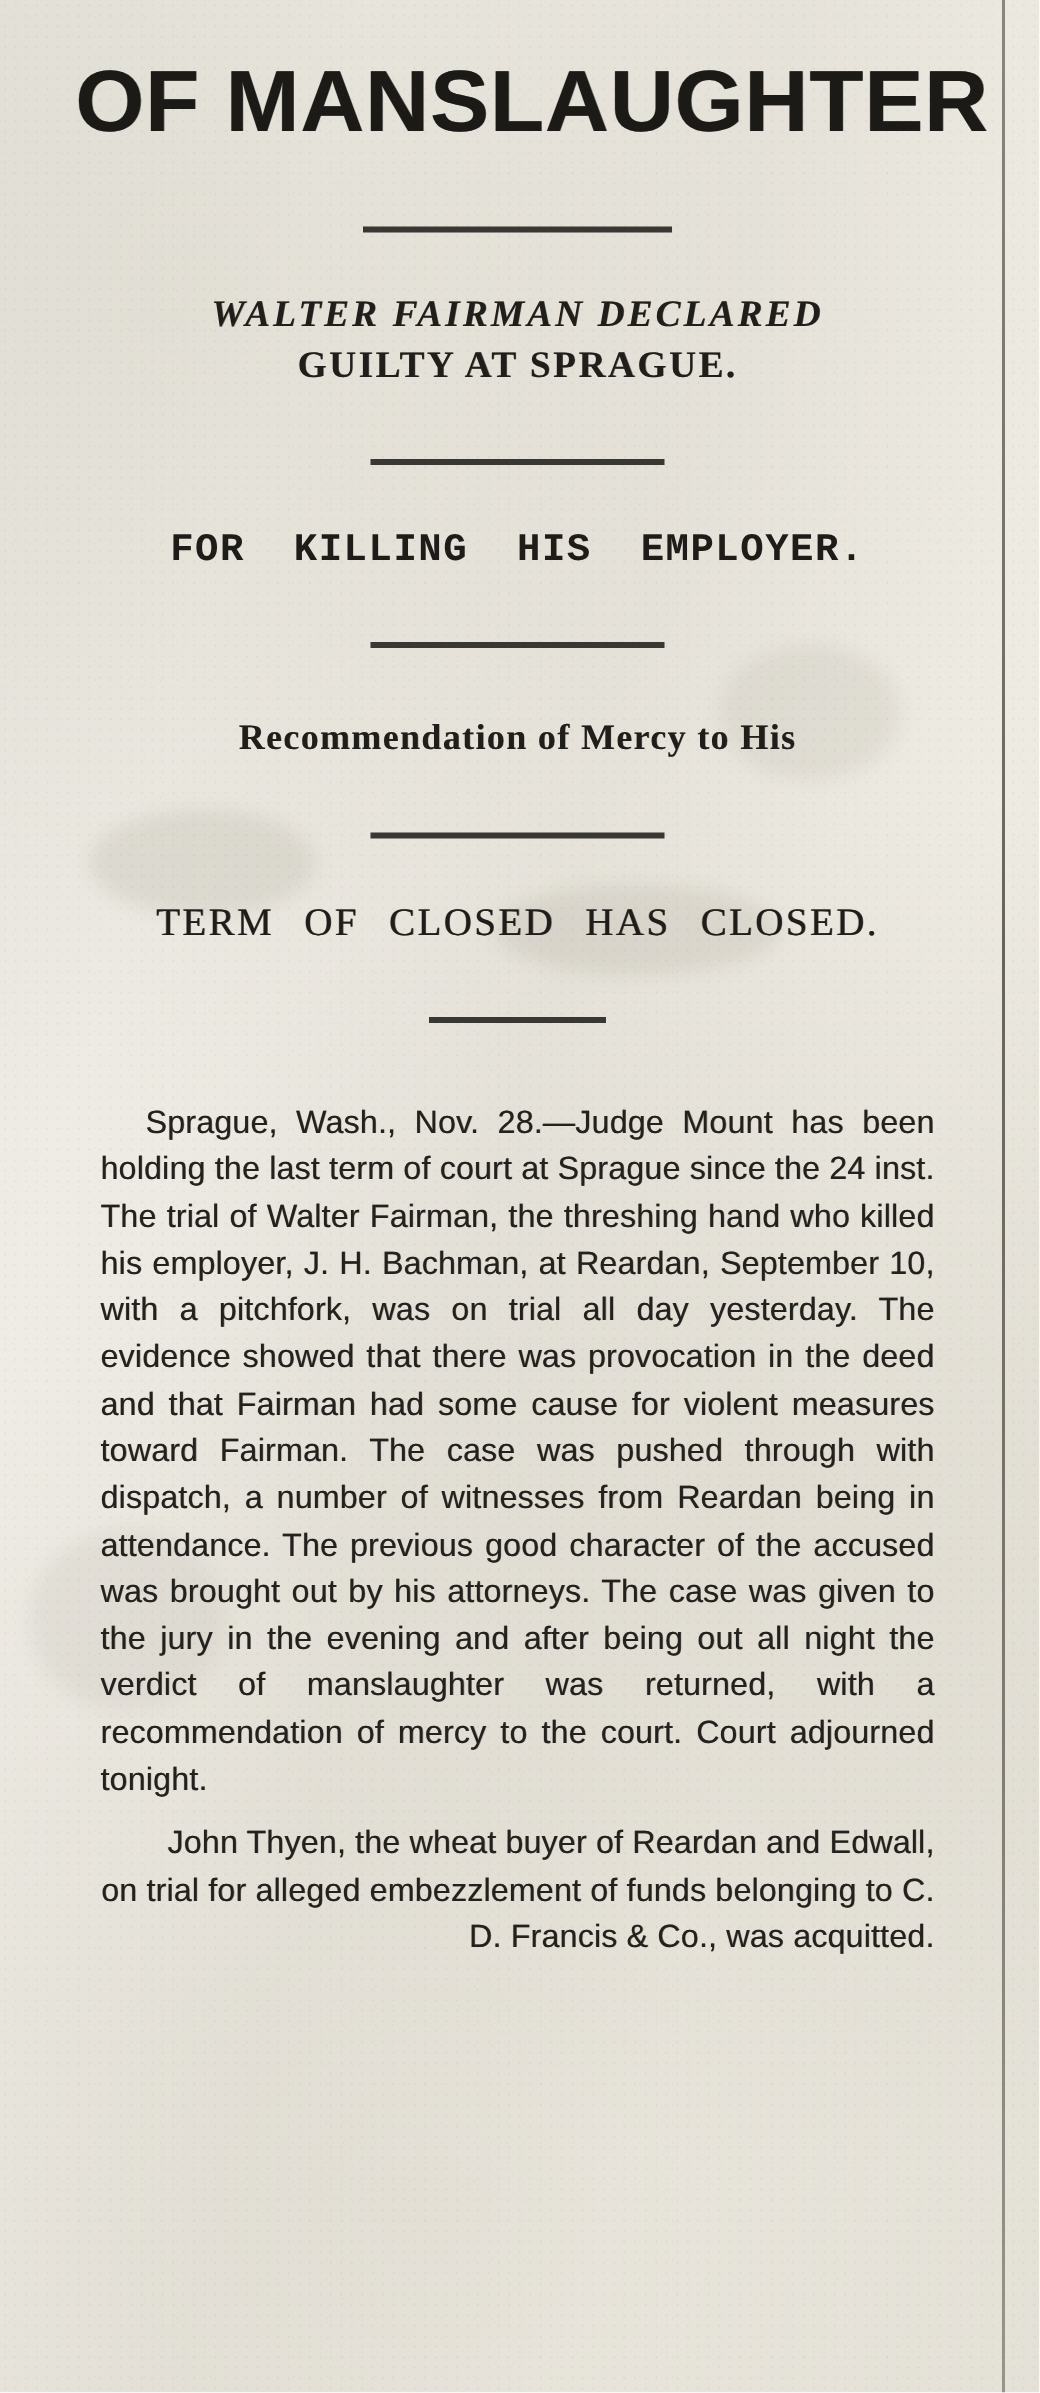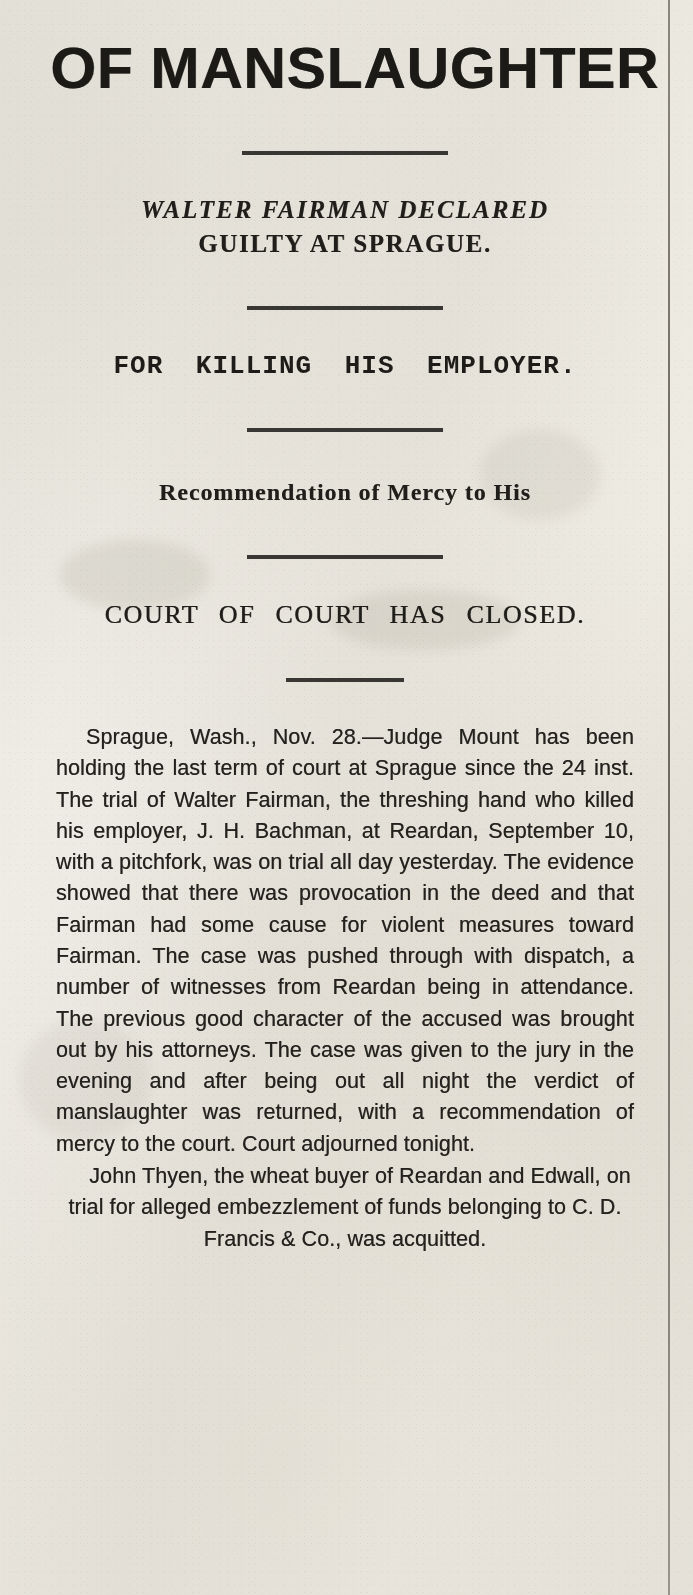--- a/index.html
+++ b/index.html
@@ -156,25 +156,25 @@
   .body-text {
     font-family: "Liberation Sans", sans-serif;
     font-size: 21.5px;
     line-height: 1.455;
     color: #23211d;
     text-align: justify;
     letter-spacing: 0.1px;
     text-shadow: 0.35px 0 0 rgba(35,33,29,0.45), -0.25px 0.2px 0 rgba(35,33,29,0.2);
   }
   .body-text p {
-    margin: 0;
+    margin: 11px;
     text-indent: 30px;
   }
   .body-text p + p { margin-top: 1px; }
-  .body-text p.last { text-align: center; }
+  .body-text p.last { text-align: right; }
 
   
   .blotch {
     position: absolute;
     pointer-events: none;
     border-radius: 50%;
     background: rgba(150,142,126,0.16);
     filter: blur(6px);
   }
 </style>
@@ -223,21 +223,21 @@
       <div>Recommendation of Mercy to His</div>
     </div>
 
     <div class="sp-7"></div>
     <div class="rule-wrap">
       <div class="rule w-mid"></div>
     </div>
     <div class="sp-8"></div>
 
     <div class="deck-4">
-      <div>COURT OF COURT HAS CLOSED.</div>
+      <div>TERM OF CLOSED HAS CLOSED.</div>
     </div>
 
     <div class="sp-9"></div>
     <div class="rule-wrap">
       <div class="rule w-short"></div>
     </div>
     <div class="sp-10"></div>
 
     <div class="body-text">
       <p>Sprague, Wash., Nov. 28.—Judge Mount has been holding the last term of court at Sprague since the 24 inst. The trial of Walter Fairman, the threshing hand who killed his employer, J. H. Bachman, at Reardan, September 10, with a pitchfork, was on trial all day yesterday. The evidence showed that there was provocation in the deed and that Fairman had some cause for violent measures toward Fairman. The case was pushed through with dispatch, a number of witnesses from Reardan being in attendance. The previous good character of the accused was brought out by his attorneys. The case was given to the jury in the evening and after being out all night the verdict of manslaughter was returned, with a recommendation of mercy to the court. Court adjourned tonight.</p>

